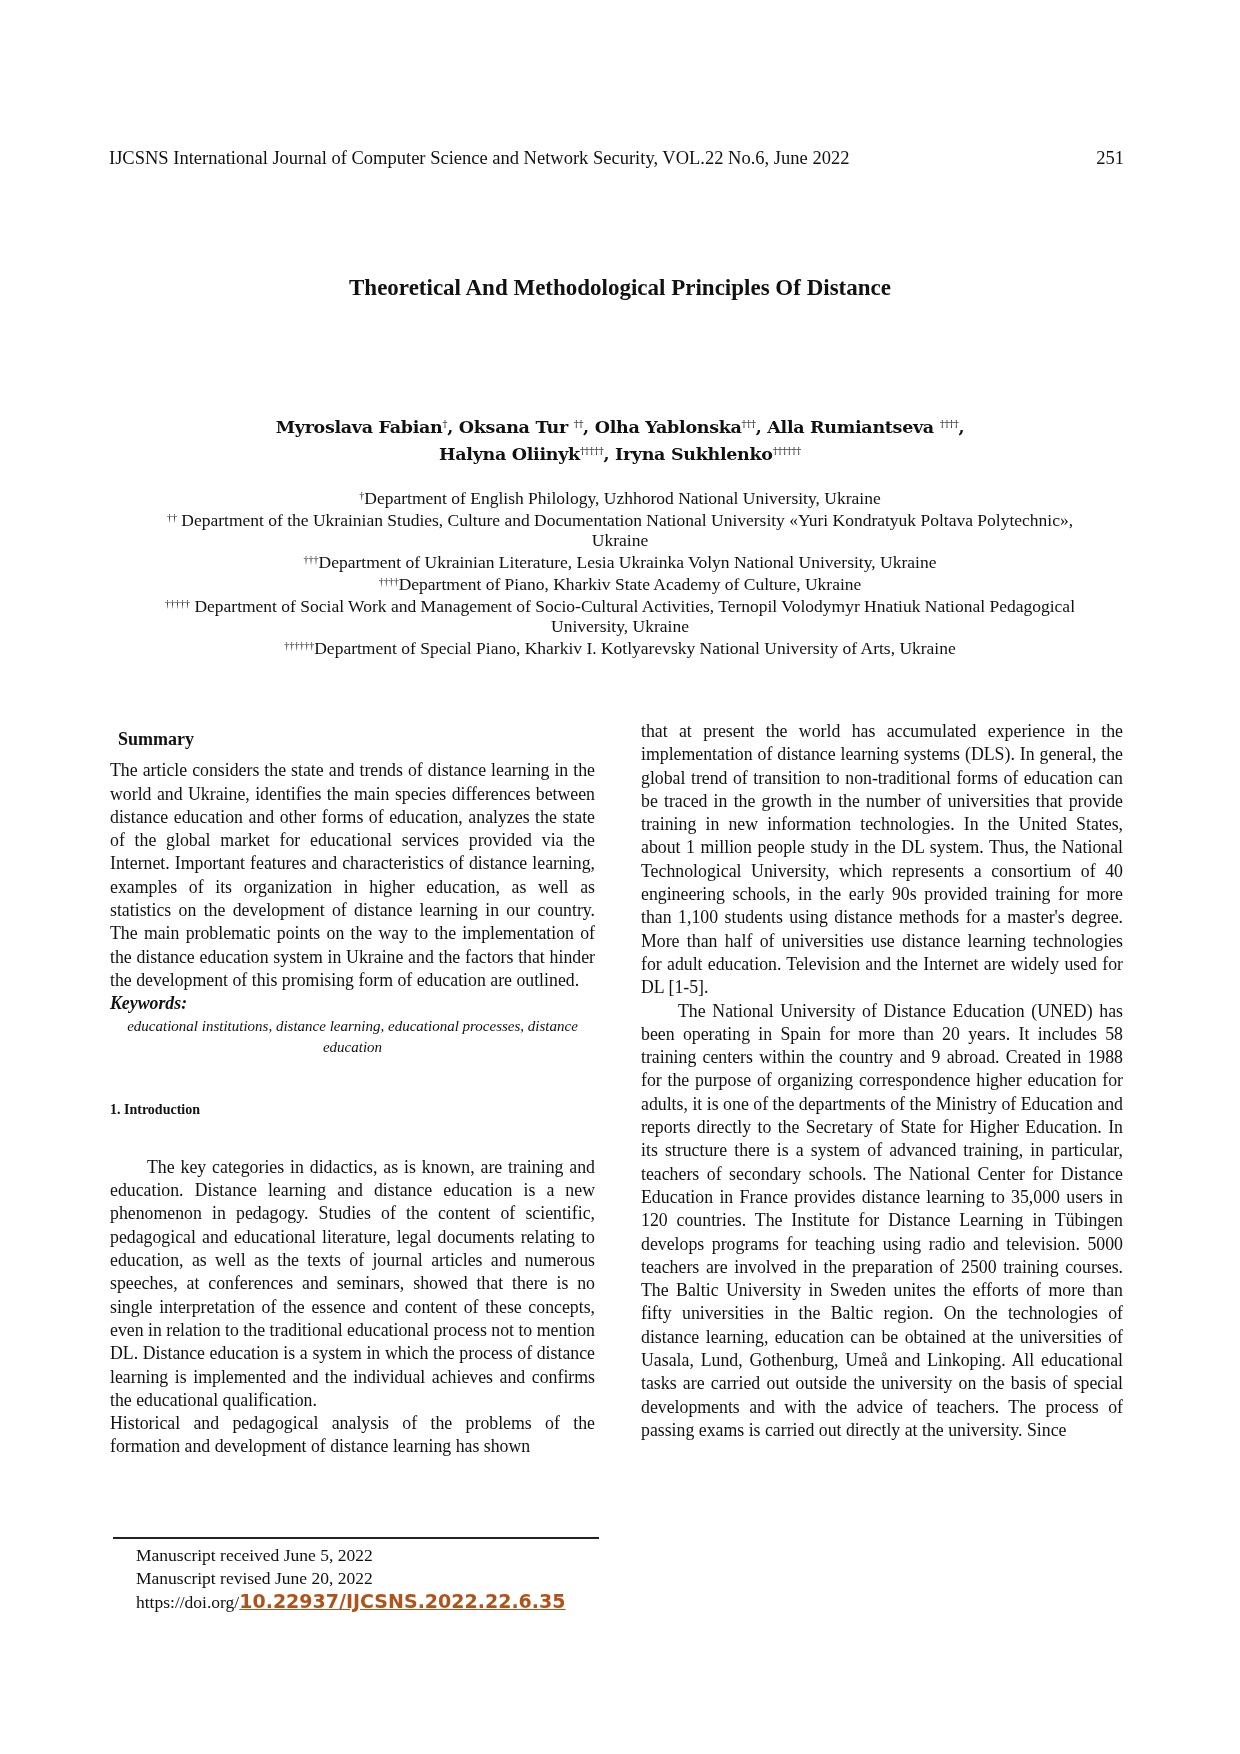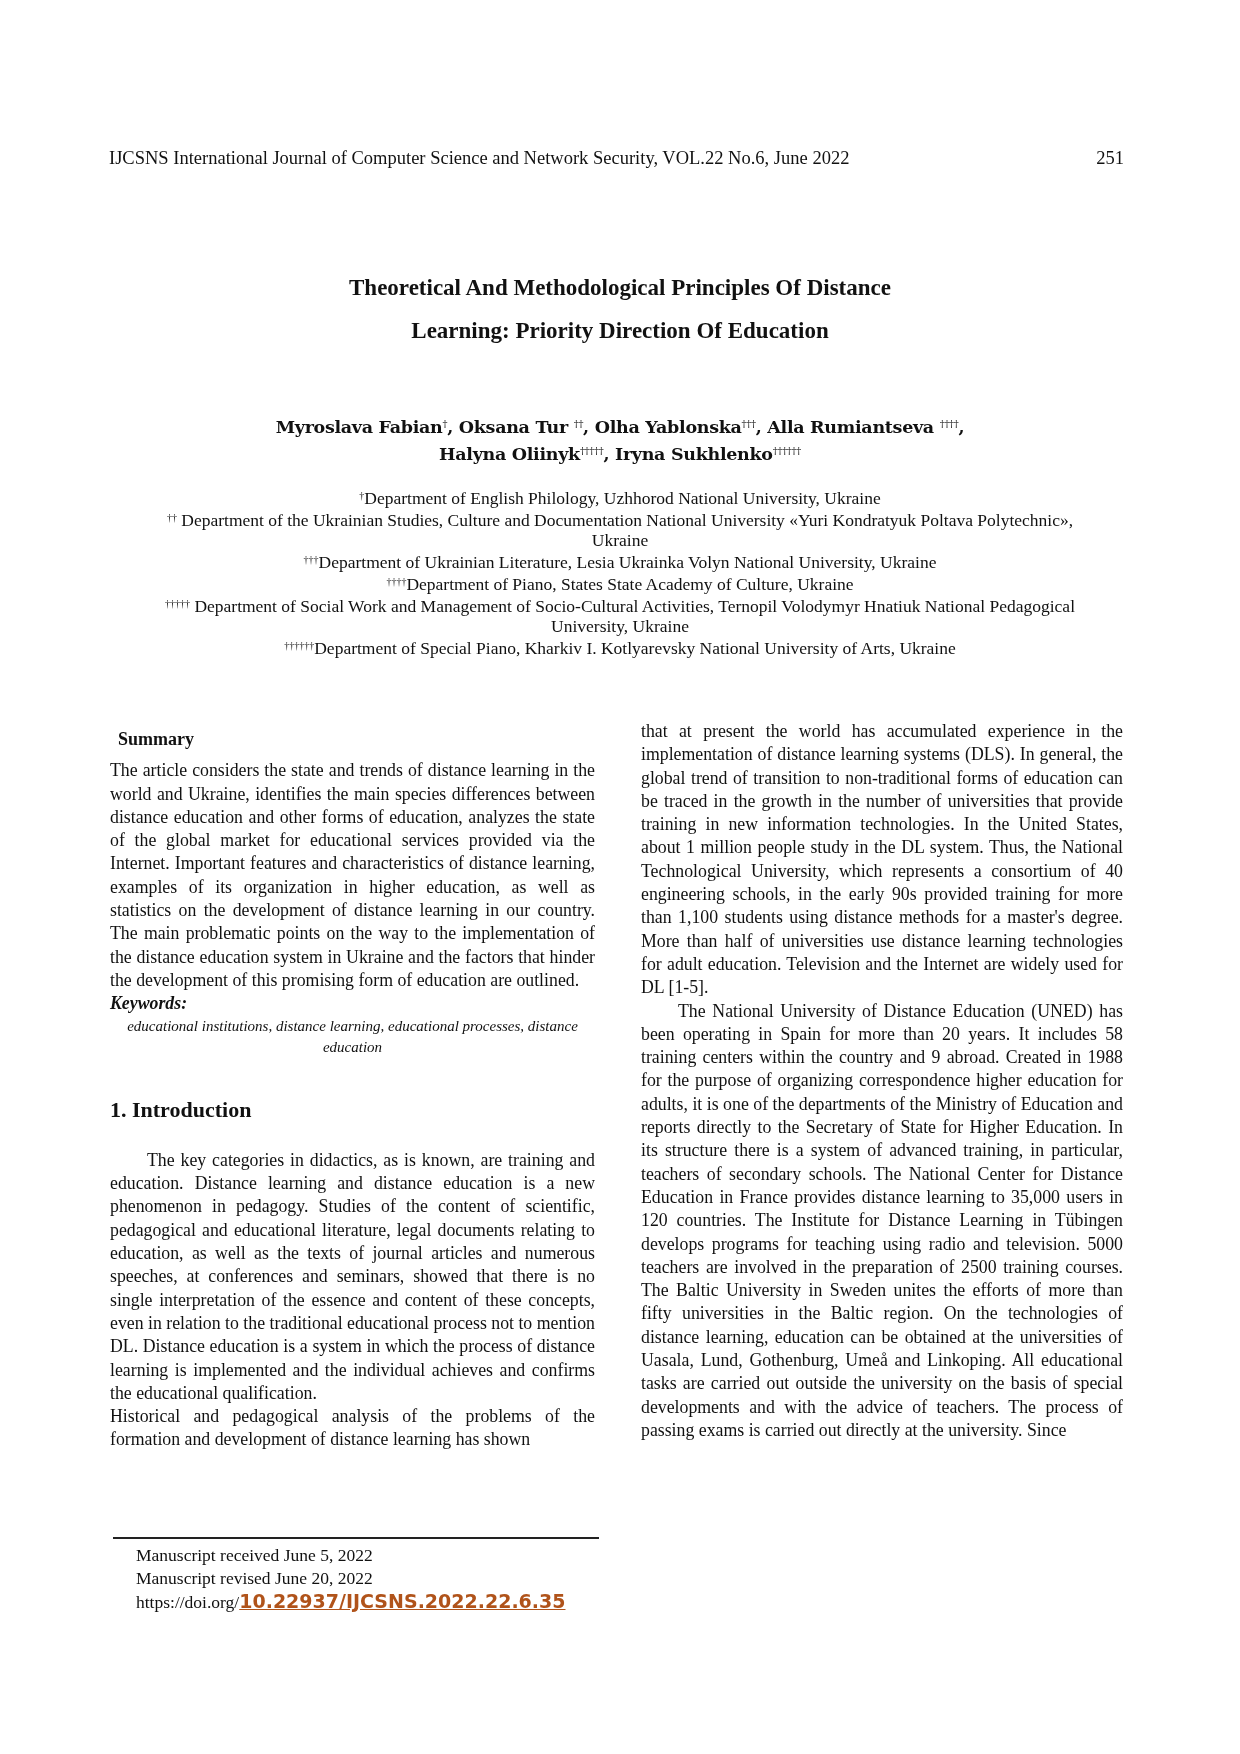--- a/index.html
+++ b/index.html
@@ -31,21 +31,21 @@
     position: absolute; top: 720px; font-size: 17.8px; line-height: 23.3px;
     text-align: justify;
   }
   .col-left { left: 110px; width: 485px; }
   .col-right { left: 641px; width: 482px; }
   .summary-heading { font-weight: bold; font-size: 18px; margin: 8px; }
   p { margin: 0; }
   .indent { text-indent: 37px; }
   .keywords-label { font-weight: bold; font-style: italic; }
   .keywords { font-style: italic; font-size: 15px; line-height: 21px; text-align: center; }
-  .section-heading { font-weight: bold; font-size: 22px; margin: 40px 0 28px 0; }
+  .section-heading { font-weight: bold; font-size: 14px; margin: 40px 0 35px 0; }
   .footnote-rule {
     position: absolute; left: 113px; top: 1537px; width: 486px; height: 0;
     border-top: 2px solid #222;
   }
   .footnotes {
     position: absolute; left: 136px; top: 1544px; font-size: 17.5px; line-height: 23px;
   }
   .doi-link {
     color: #b0531a; font-family: "DejaVu Sans", sans-serif; font-weight: bold;
     font-size: 19px; text-decoration: underline;
@@ -54,41 +54,40 @@
 </head>
 <body>
 
 <div class="running-header">
   <span>IJCSNS International Journal of Computer Science and Network Security, VOL.22 No.6, June 2022</span>
   <span>251</span>
 </div>
 
 <div class="title">
   <div>Theoretical And Methodological Principles Of Distance</div>
-  <div>Learning: Priority Direction Of Education</div>
 </div>
 
 <div class="authors">
   <div>
     <span>Myroslava Fabian</span><sup>†</sup>,
     <span>Oksana Tur</span> <sup>††</sup>,
     <span>Olha Yablonska</span><sup>†††</sup>,
     <span>Alla Rumiantseva</span> <sup>††††</sup>,
   </div>
   <div>
     <span>Halyna Oliinyk</span><sup>†††††</sup>,
     <span>Iryna Sukhlenko</span><sup>††††††</sup>
   </div>
 </div>
 
 <div class="affiliations">
   <div><sup>†</sup><span>Department of English Philology, Uzhhorod National University, Ukraine</span></div>
   <div><sup>††</sup><span> Department of the Ukrainian Studies, Culture and Documentation National University «Yuri Kondratyuk Poltava Polytechnic», Ukraine</span></div>
   <div><sup>†††</sup><span>Department of Ukrainian Literature, Lesia Ukrainka Volyn National University, Ukraine</span></div>
-  <div><sup>††††</sup><span>Department of Piano, States State Academy of Culture, Ukraine</span></div>
+  <div><sup>††††</sup><span>Department of Piano, Kharkiv State Academy of Culture, Ukraine</span></div>
   <div><sup>†††††</sup><span> Department of Social Work and Management of Socio-Cultural Activities, Ternopil Volodymyr Hnatiuk National Pedagogical University, Ukraine</span></div>
   <div><sup>††††††</sup><span>Department of Special Piano, Kharkiv I. Kotlyarevsky National University of Arts, Ukraine</span></div>
 </div>
 
 <div class="col col-left">
   <p class="summary-heading">Summary</p>
   <p>The article considers the state and trends of distance learning in the world and Ukraine, identifies the main species differences between distance education and other forms of education, analyzes the state of the global market for educational services provided via the Internet. Important features and characteristics of distance learning, examples of its organization in higher education, as well as statistics on the development of distance learning in our country. The main problematic points on the way to the implementation of the distance education system in Ukraine and the factors that hinder the development of this promising form of education are outlined.</p>
   <p class="keywords-label">Keywords:</p>
   <p class="keywords">educational institutions, distance learning, educational processes, distance education</p>
   <p class="section-heading">1. Introduction</p>

